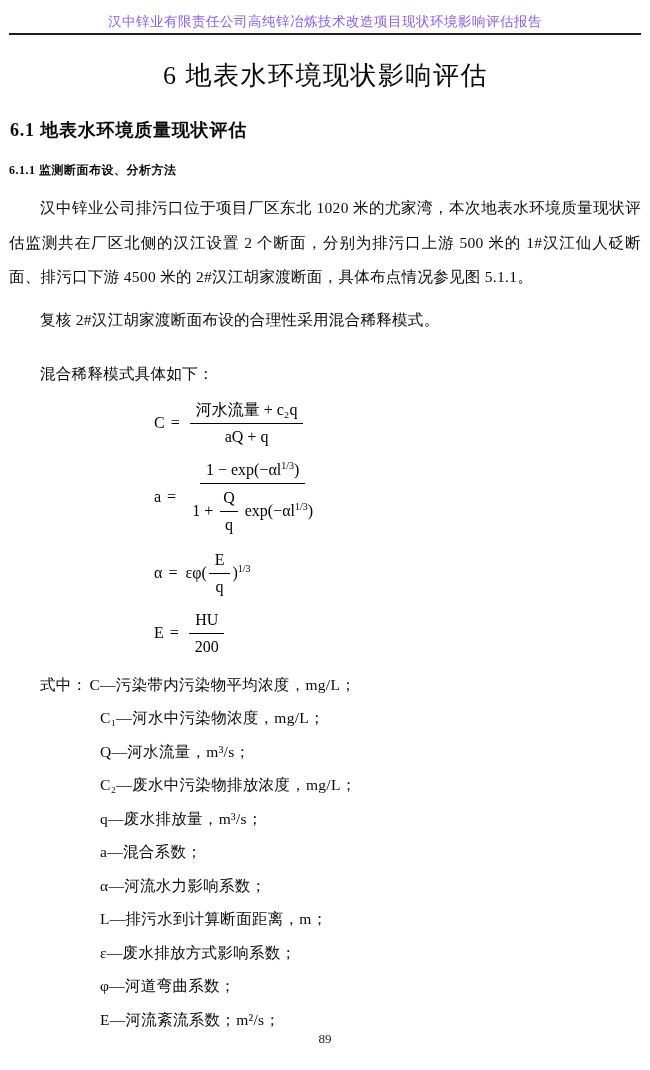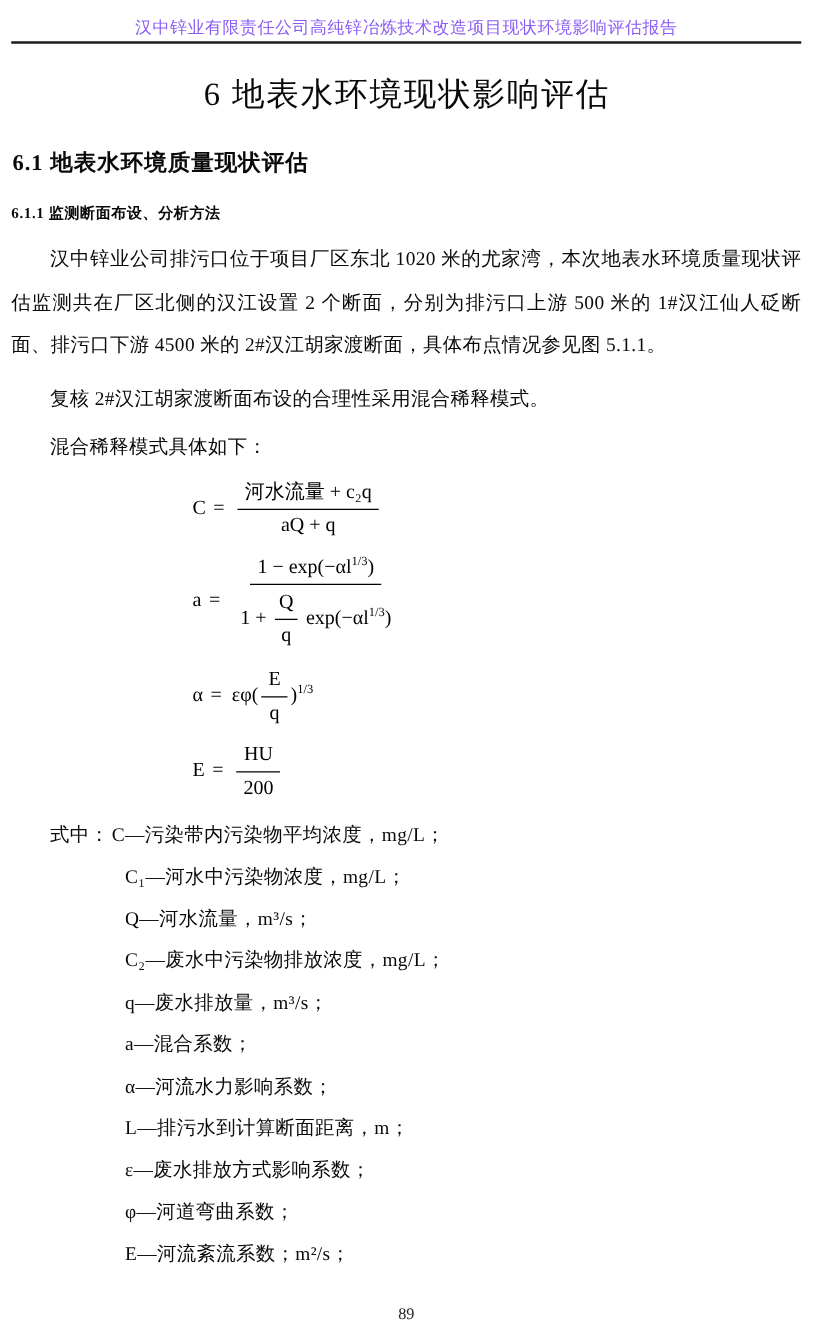--- a/index.html
+++ b/index.html
@@ -54,21 +54,21 @@
   .body-p {
     margin: 0;
     font-size: 15.5px;
     line-height: 34.5px;
     text-align: justify;
     text-indent: 2em;
     letter-spacing: 0.3px;
   }
   .p1 { margin-top: 10px; }
   .p2 { margin-top: 8px; }
-  .p3 { margin-top: 4px; }
+  .p3 { margin-top: 20px; }
 
   .formula {
     display: flex;
     align-items: center;
     padding-left: 145px;
     font-size: 16px;
     line-height: 22px;
     color: #000;
   }
   .formula .lhs { margin-right: 6px; }
@@ -106,21 +106,21 @@
     font-size: 15.5px;
     letter-spacing: 0.3px;
   }
   .def-line { line-height: 33.5px; white-space: nowrap; }
   .def-first { padding-left: 31px; }
   .def-rest  { padding-left: 91px; }
   .def-first .def-prefix { margin-right: 2px; }
 
   .page-number {
     position: absolute;
-    bottom: 11px;
+    bottom: 23px;
     left: 0;
     width: 100%;
     text-align: center;
     font-size: 13px;
     color: #222;
   }
 </style>
 </head>
 <body>
 

